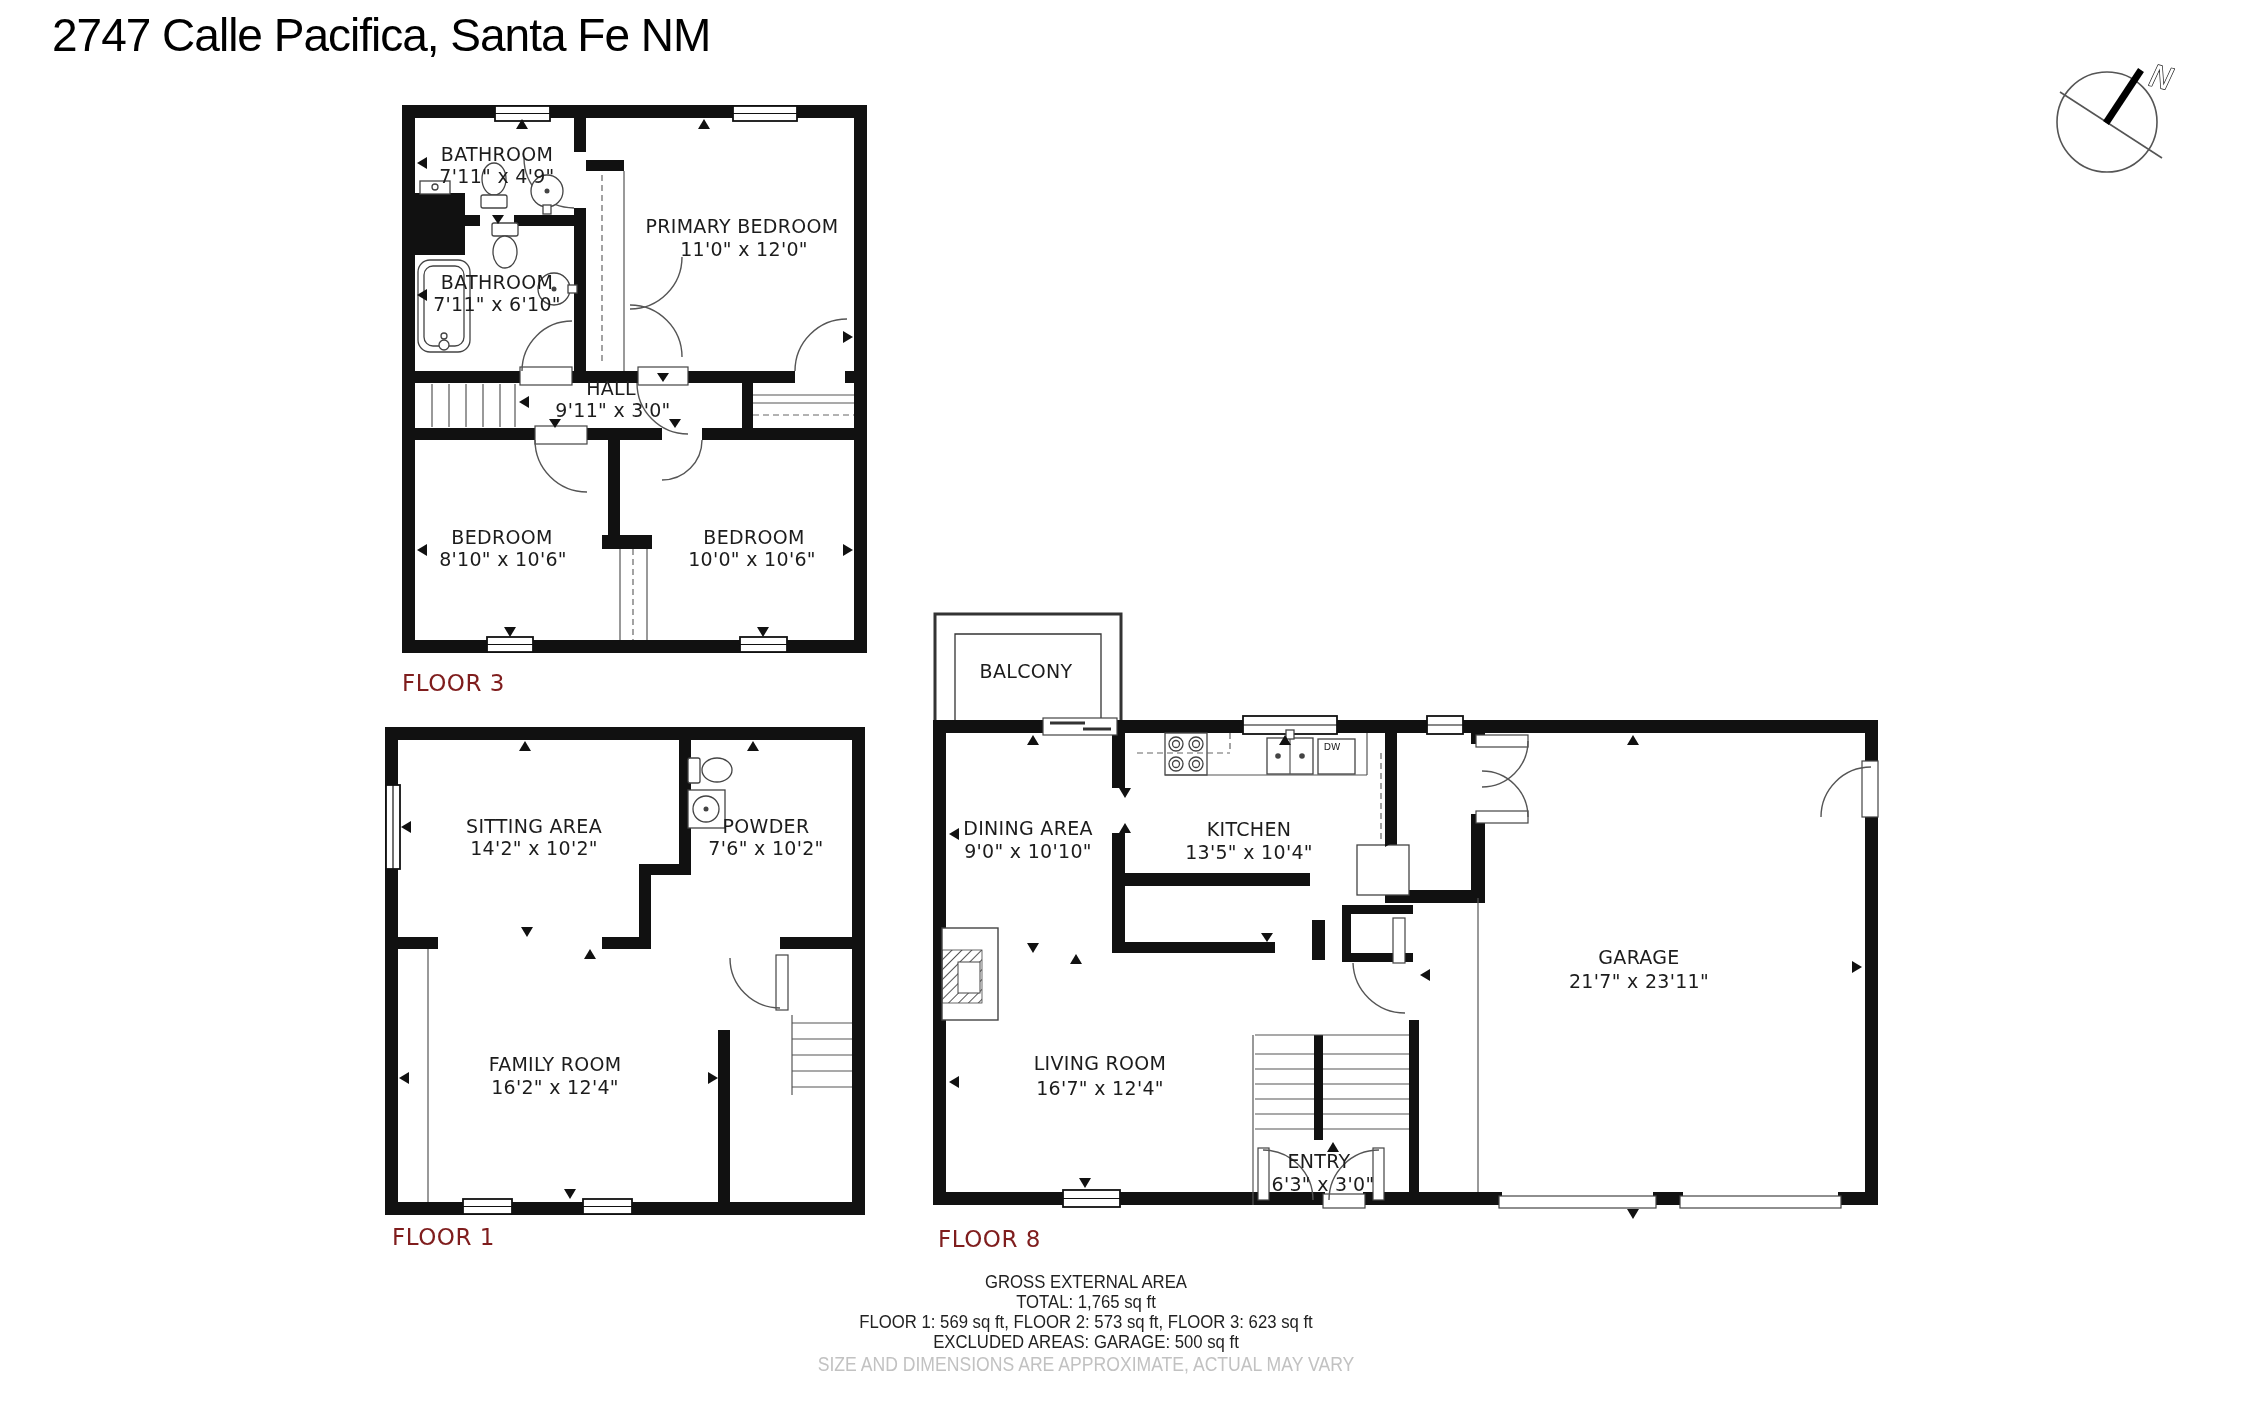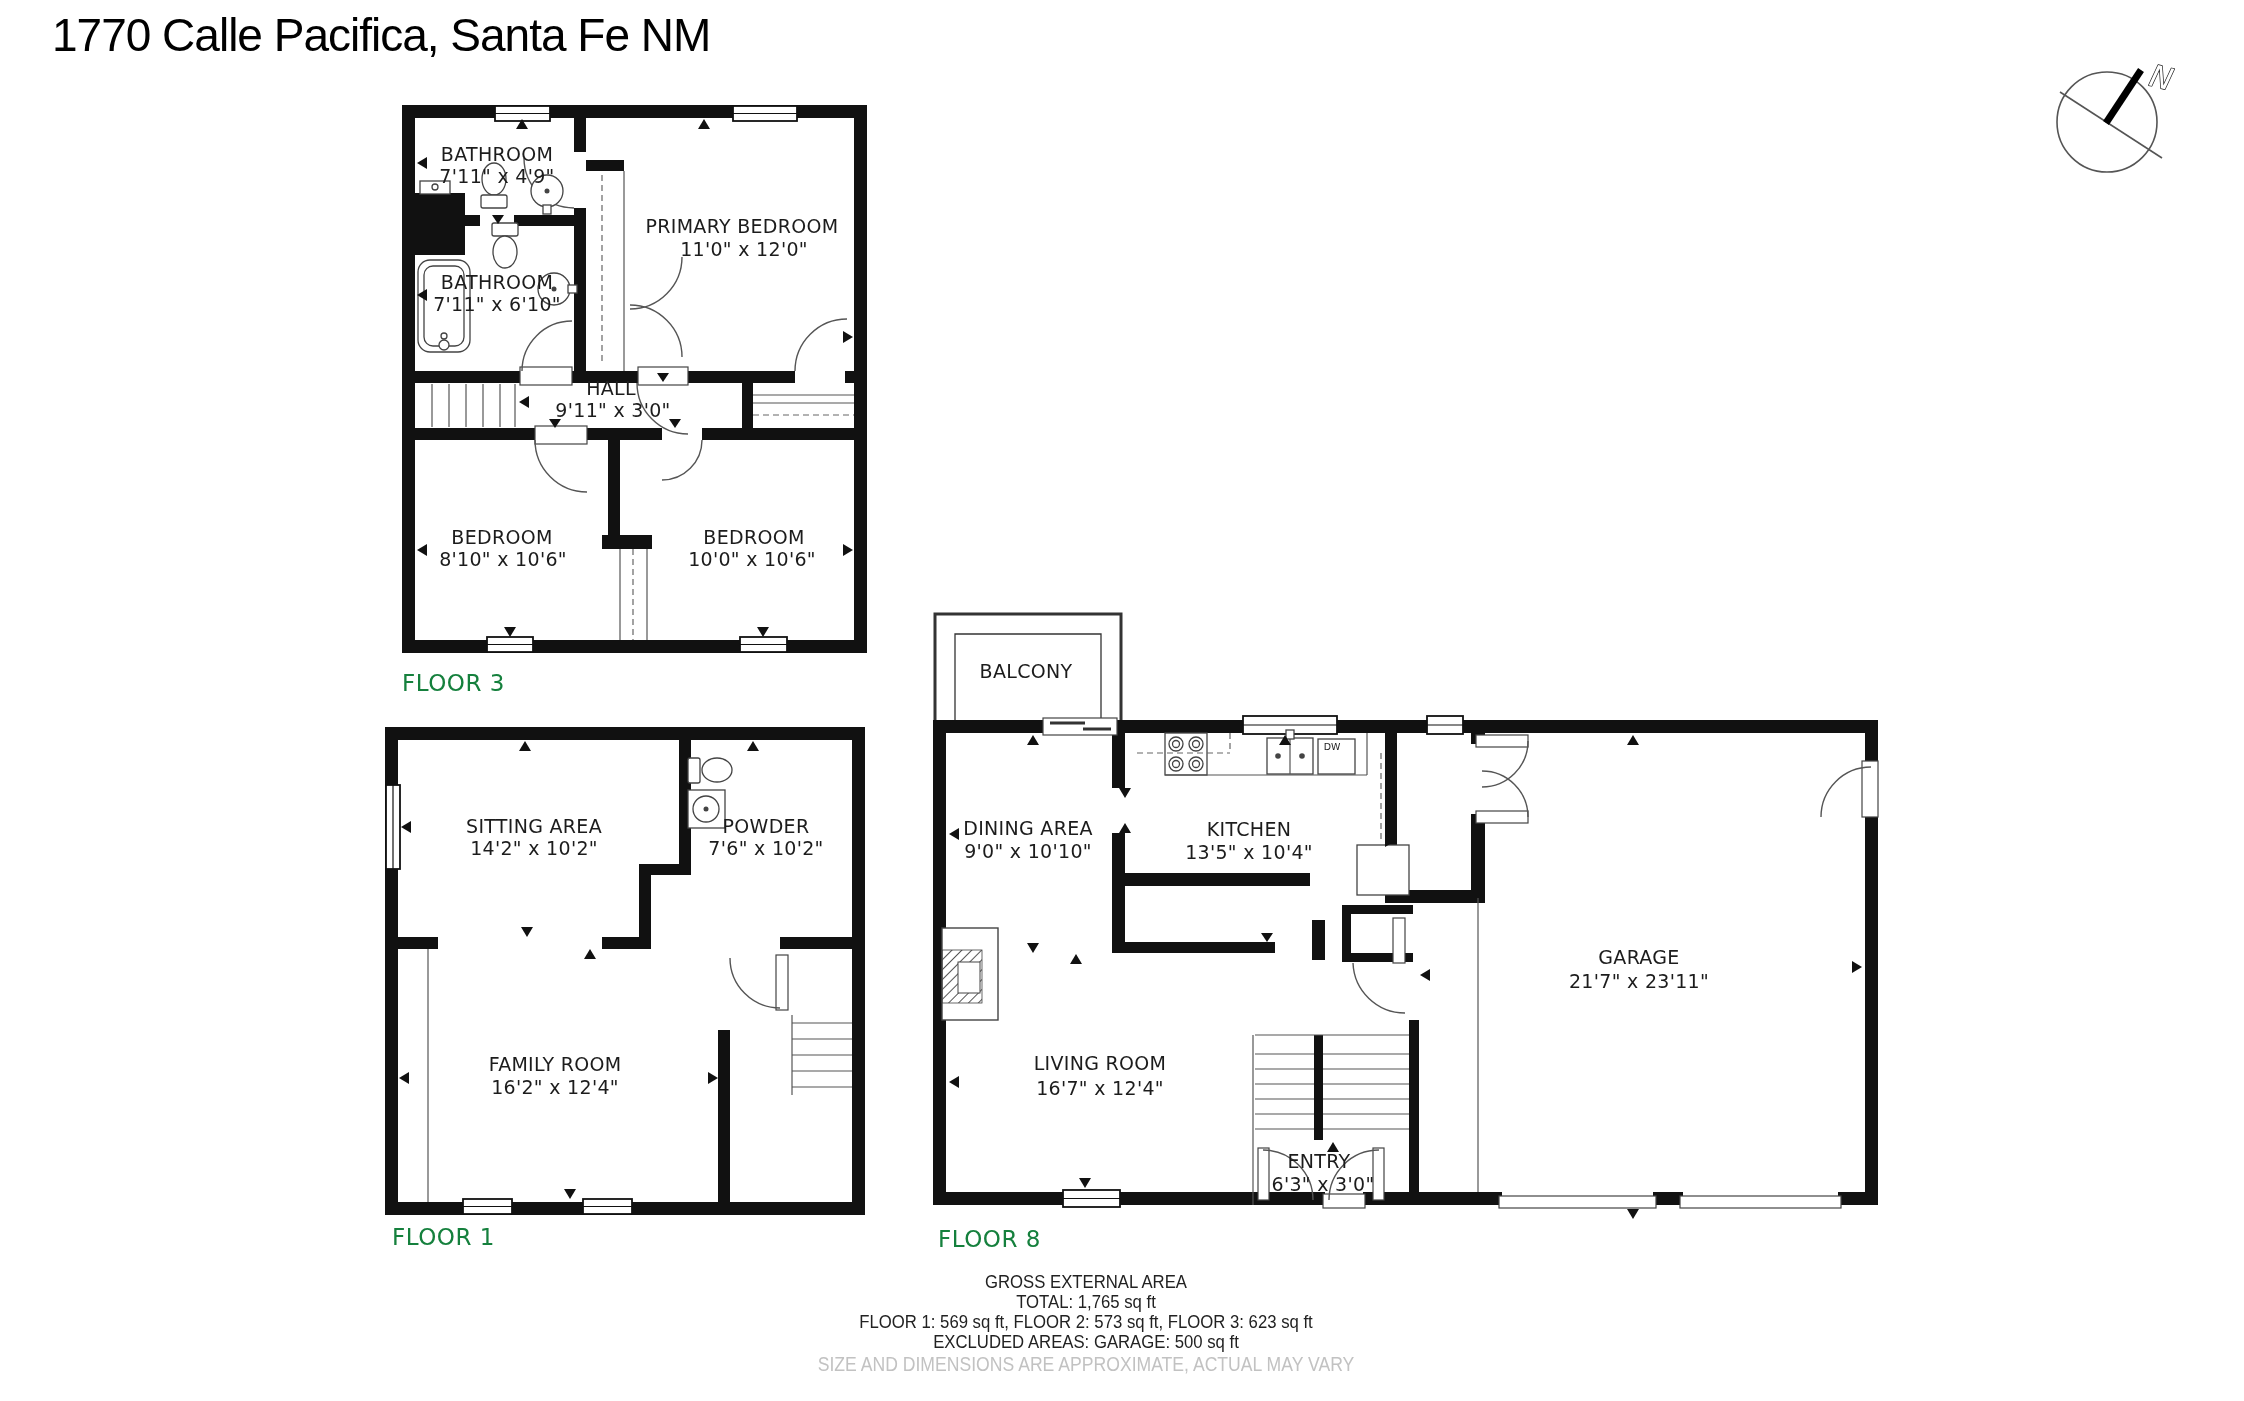--- a/index.html
+++ b/index.html
@@ -2,21 +2,21 @@
 <html><head>
 <meta charset="utf-8">
 <style>
   html,body{margin:0;padding:0;background:#fff;}
   .page{position:relative;width:2244px;height:1401px;background:#ffffff;overflow:hidden;
         font-family:"Liberation Sans", sans-serif;color:#111;}
   .title{position:absolute;left:52px;top:8px;font-size:46px;font-weight:500;
          letter-spacing:-1px;color:#000;white-space:nowrap;}
   .plan{position:absolute;}
   .plan-label{position:absolute;font-family:"DejaVu Sans", sans-serif;font-size:23px;
-              color:#15803d;letter-spacing:.5px;white-space:nowrap;}
+              color:#7f1d1d;letter-spacing:.5px;white-space:nowrap;}
   .footer{position:absolute;left:636px;top:1272px;width:900px;text-align:center;
           transform:scaleX(.88);transform-origin:50% 0;color:#222;}
   .footer div{font-size:19px;line-height:20px;white-space:nowrap;}
   .footer .muted{color:#c2c2c2;font-size:20px;margin-top:2px;}
   svg text{font-family:"DejaVu Sans", sans-serif;font-size:19px;fill:#1c1c1c;
            letter-spacing:.3px;text-anchor:middle;}
   svg text.small{font-size:9.5px;letter-spacing:0;}
   .wall{fill:#111;}
   .open{fill:#fff;}
   .fix{fill:#fff;stroke:#444;stroke-width:1.3;}
@@ -26,21 +26,21 @@
   .win{fill:#fff;stroke:#111;stroke-width:1.8;}
   .winline{stroke:#111;stroke-width:1.2;fill:none;}
   .leaf{fill:#fff;stroke:#444;stroke-width:1.2;}
   .arrow{fill:#111;stroke:none;}
 </style>
 </head>
 <body>
 
 <div class="page">
 
-  <div class="title">1770 Calle Pacifica, Santa Fe NM</div>
+  <div class="title">2747 Calle Pacifica, Santa Fe NM</div>
 
   <svg class="plan" style="left:2035px;top:50px" width="150" height="140">
     <circle cx="72" cy="72" r="50" fill="none" stroke="#555" stroke-width="1.6"></circle>
     <line x1="25" y1="42" x2="127" y2="108" stroke="#555" stroke-width="1.6"></line>
     <line x1="71" y1="73" x2="106" y2="20" stroke="#000" stroke-width="7"></line>
     <text x="126" y="38" transform="rotate(14 126 30)" style="font-size:30px;font-style:italic;fill:#fff;stroke:#111;stroke-width:1.4;paint-order:stroke;stroke-linejoin:round">N</text>
   </svg>
 
   <svg class="plan" style="left:402px;top:105px" width="465" height="548">
     <g>

